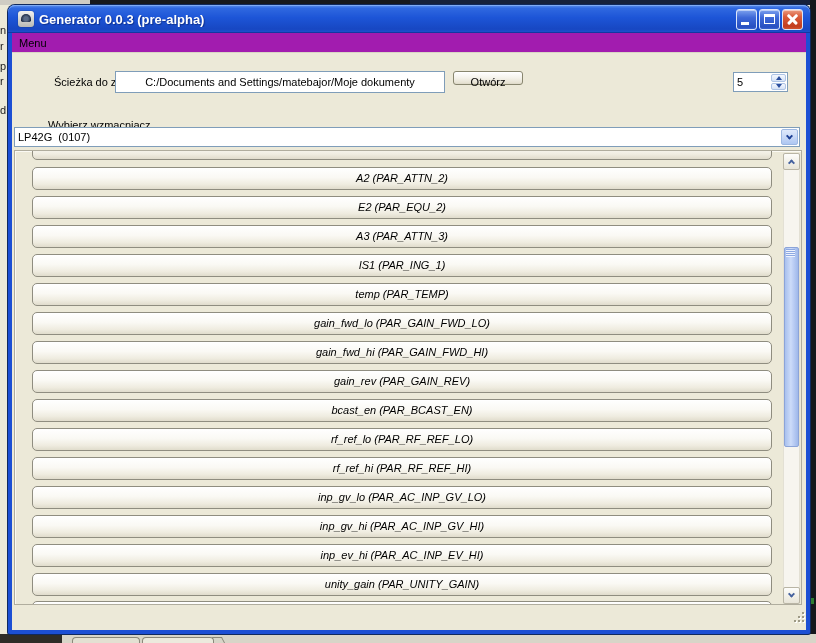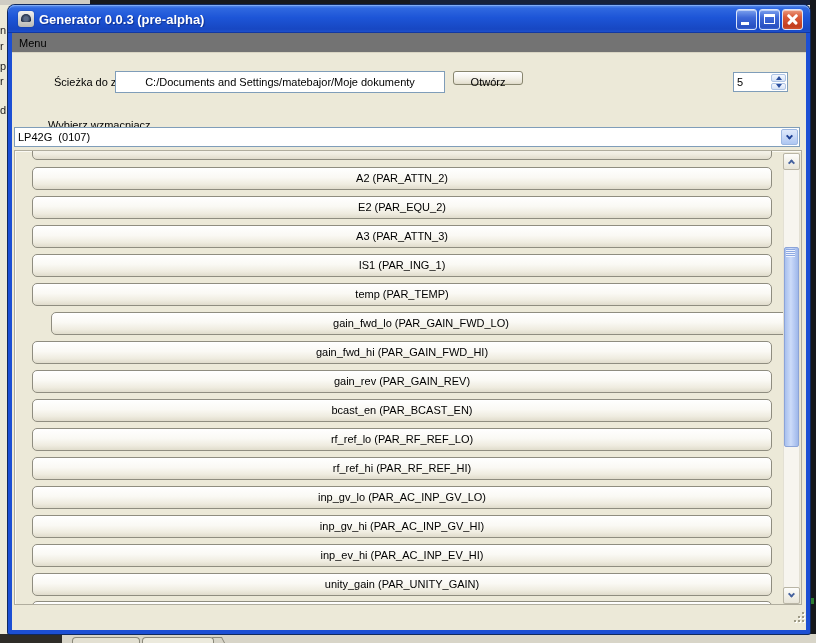--- a/index.html
+++ b/index.html
@@ -38,21 +38,21 @@
   .winbtn{width:21px;height:21px;border:1px solid #dce6fa;border-radius:3px;position:relative;
     background:linear-gradient(180deg,#7da2ee 0%,#3e68d8 40%,#2850c0 90%,#3b63d2 100%);
     box-shadow:inset 0 1px 0 rgba(255,255,255,.5);}
   .winbtn.close{background:linear-gradient(180deg,#eb9b80 0%,#da5c3a 35%,#c23d1f 85%,#d0522f 100%);}
   .glyph-min{position:absolute;left:4px;bottom:4px;width:8px;height:3px;background:#fff;}
   .glyph-max{position:absolute;left:4px;top:4px;width:11px;height:10px;border:1px solid #fff;border-top:3px solid #fff;}
   .glyph-x{position:absolute;inset:0;}
   .glyph-x::before,.glyph-x::after{content:"";position:absolute;left:3px;top:8px;width:13px;height:2.5px;background:#fff;border-radius:1px;}
   .glyph-x::before{transform:rotate(45deg);} .glyph-x::after{transform:rotate(-45deg);}
 
-  .menubar{height:20px;background:#737373;border-bottom:1px solid #d9d5c4;display:flex;align-items:center;}
+  .menubar{height:20px;background:#a21caf;border-bottom:1px solid #d9d5c4;display:flex;align-items:center;}
   .menu-item{font-size:11px;color:#000;padding:0 7px;height:20px;line-height:20px;}
 
   .content{position:relative;width:794px;height:576px;}
 
   .lbl{position:absolute;font-size:11px;color:#000;height:22px;line-height:22px;white-space:nowrap;margin-left:32px;}
   .textbox{position:absolute;border:1px solid #7f9db9;background:#fff;font-size:11px;padding:0 3px;color:#000;}
   input.textbox{outline:none;text-align:center;}
 
   .xp-btn{position:absolute;border:1px solid #88866f;border-radius:3px;font-size:11px;text-align:center;
     background:linear-gradient(180deg,#fff 0%,#f4f2ea 50%,#e6e2d2 90%,#dcd7c6 100%);
@@ -74,21 +74,21 @@
     background:linear-gradient(180deg,#dfe9fb 0%,#c3d5f5 60%,#aec7f2 100%);display:flex;align-items:center;justify-content:center;}
   .chev{width:5px;height:5px;border-right:2px solid #1c3f94;border-bottom:2px solid #1c3f94;}
   .chev.down{transform:rotate(45deg) translate(-1px,-1px);}
   .chev.up{transform:rotate(-135deg) translate(-1px,-1px);}
 
   
   .panel{position:absolute;left:2px;top:97px;width:788px;height:455px;border:1px solid #b0ad9e;
     box-shadow:inset 1px 1px 0 #fbfaf4;background:#ece9d8;overflow:hidden;}
   .param-btn{position:absolute;left:17px;width:740px;height:23px;border:1px solid #8f8d80;border-radius:5px;
     background:linear-gradient(180deg,#ffffff 0%,#faf9f4 45%,#efece0 78%,#e0dccc 100%);
-    box-shadow:inset 0 1px 0 #fff;font-size:11px;text-align:center;line-height:21px;color:#000;}
+    box-shadow:inset 0 1px 0 #fff;font-size:11px;text-align:center;line-height:21px;color:#000;font-style:italic;}
 
   
   .scrollbar{position:absolute;left:768px;top:2px;width:17px;height:451px;background:#f7f5ef;
     box-shadow:inset 1px 0 0 #e3e0d4, inset -1px 0 0 #e3e0d4;}
   .sb-btn{position:absolute;left:0;width:17px;height:17px;border:1px solid #b9b5a5;border-radius:2px;
     background:linear-gradient(180deg,#fdfdfb,#e8e5d8);display:flex;align-items:center;justify-content:center;}
   .sb-btn.up{top:0;} .sb-btn.down{bottom:0;}
   .sb-btn .chev{border-color:#44619e;}
   .sb-thumb{position:absolute;left:1px;top:94px;width:15px;height:200px;border:1px solid #8ca4d8;border-radius:2px;
     background:linear-gradient(90deg,#a8c0ee 0%,#cddcf9 45%,#c3d4f7 55%,#9fb8ea 100%);}
@@ -174,21 +174,21 @@
 
       <div class="panel">
         <div>
           <div class="param-btn" style="top:-14px;"></div>
           <div class="param-btn" style="top:450px;"></div>
         <div class="param-btn" style="top: 16px;">A2 (PAR_ATTN_2)</div>
             <div class="param-btn" style="top: 45px;">E2 (PAR_EQU_2)</div>
             <div class="param-btn" style="top: 74px;">A3 (PAR_ATTN_3)</div>
             <div class="param-btn" style="top: 103px;">IS1 (PAR_ING_1)</div>
             <div class="param-btn" style="top: 132px;">temp (PAR_TEMP)</div>
-            <div class="param-btn" style="top: 161px; margin-left: 19px;">gain_fwd_lo (PAR_GAIN_FWD_LO)</div>
+            <div class="param-btn" style="top: 161px;">gain_fwd_lo (PAR_GAIN_FWD_LO)</div>
             <div class="param-btn" style="top: 190px;">gain_fwd_hi (PAR_GAIN_FWD_HI)</div>
             <div class="param-btn" style="top: 219px;">gain_rev (PAR_GAIN_REV)</div>
             <div class="param-btn" style="top: 248px;">bcast_en (PAR_BCAST_EN)</div>
             <div class="param-btn" style="top: 277px;">rf_ref_lo (PAR_RF_REF_LO)</div>
             <div class="param-btn" style="top: 306px;">rf_ref_hi (PAR_RF_REF_HI)</div>
             <div class="param-btn" style="top: 335px;">inp_gv_lo (PAR_AC_INP_GV_LO)</div>
             <div class="param-btn" style="top: 364px;">inp_gv_hi (PAR_AC_INP_GV_HI)</div>
             <div class="param-btn" style="top: 393px;">inp_ev_hi (PAR_AC_INP_EV_HI)</div>
             <div class="param-btn" style="top: 422px;">unity_gain (PAR_UNITY_GAIN)</div>
           </div>

